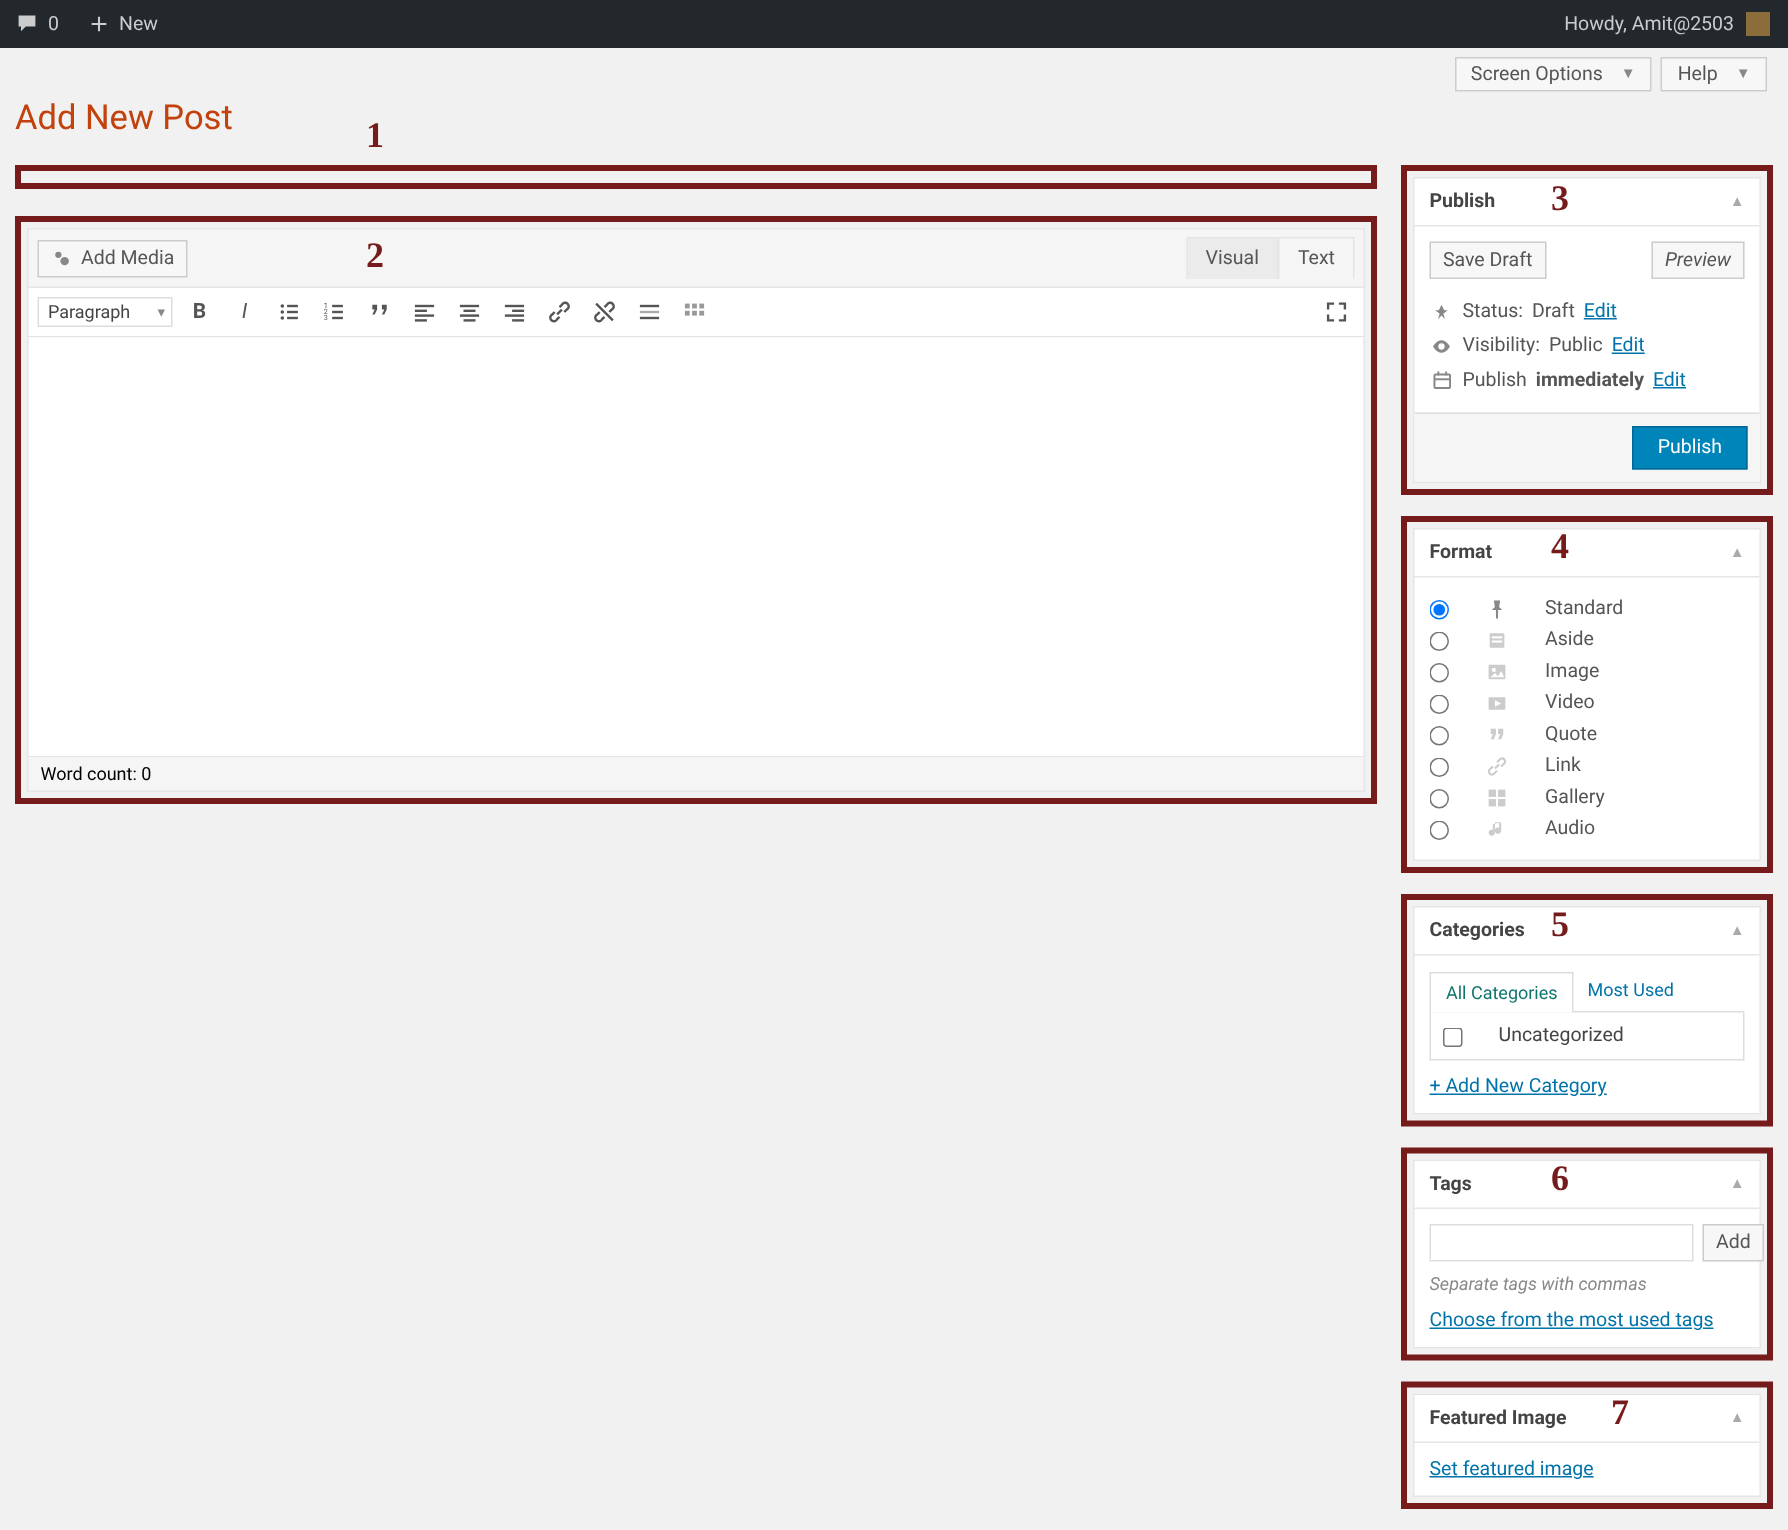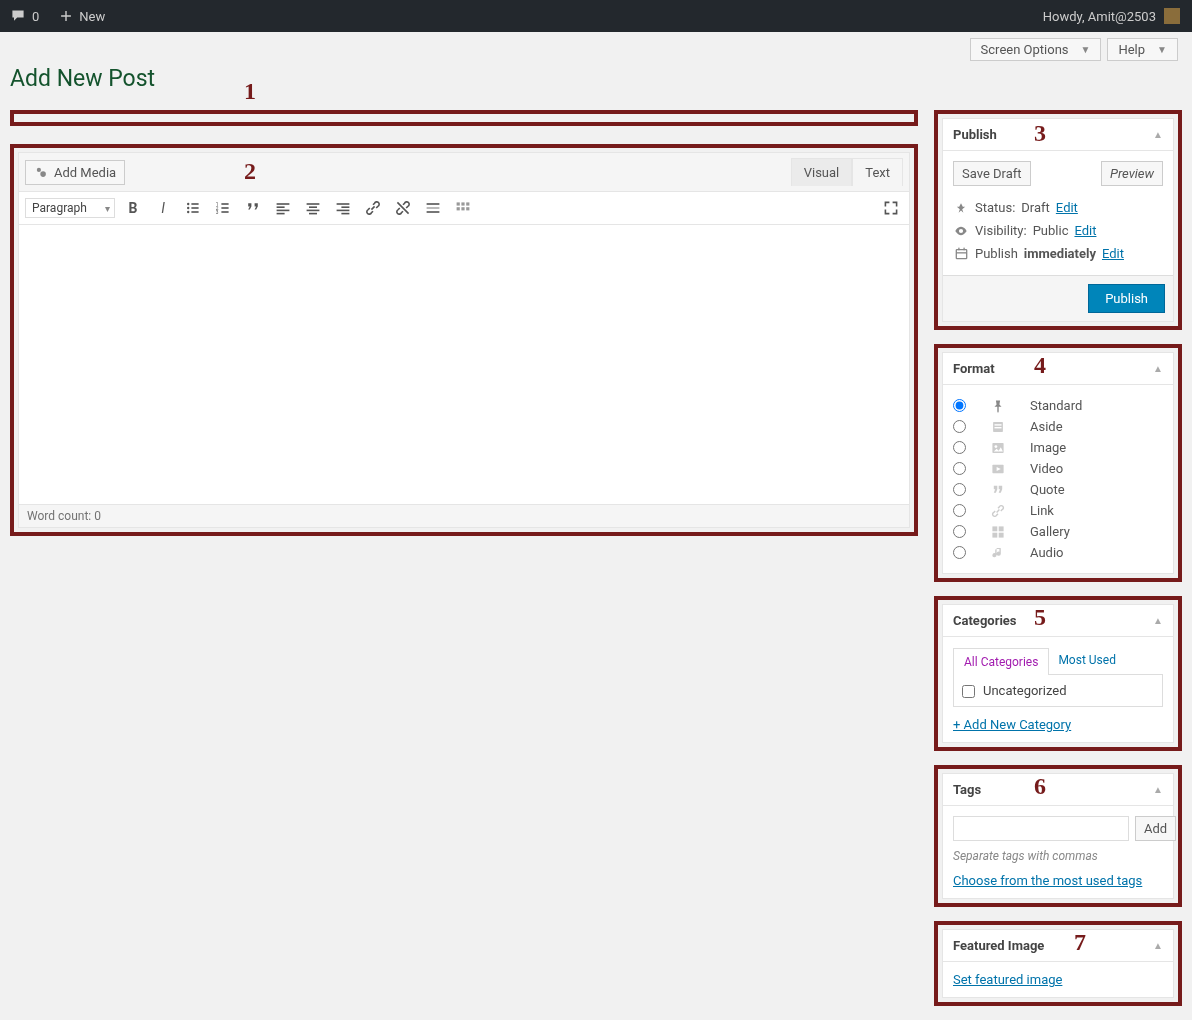--- a/index.html
+++ b/index.html
@@ -7,58 +7,58 @@
 a { color:#0073aa; text-decoration:underline; cursor:pointer; }
 .topbar { height:32px; background:#23282d; color:#ccc; display:flex; align-items:center; font-size:13px; }
 .topbar .tb-left { display:flex; align-items:center; gap:6px; padding-left:10px; }
 .topbar .tb-right { margin-left:auto; padding-right:12px; display:flex; align-items:center; gap:8px; }
 .tb-icon { display:inline-flex; align-items:center; }
 .tb-avatar { width:16px; height:16px; background:#8a6d3b; display:inline-block; }
 .wrap { display:flex; padding:10px 10px 10px 10px; gap:16px; }
 .left-col { flex:1; min-width:0; }
 .right-col { width:248px; display:flex; flex-direction:column; gap:14px; }
 .page-head { display:flex; align-items:center; padding:4px 0 8px 10px; }
-.page-title { font-size:23px; font-weight:400; color:#14532d; }
+.page-title { font-size:23px; font-weight:400; color:#c2410c; }
 .head-btns { margin-left:auto; display:flex; gap:6px; }
 .head-btn { background:#f7f7f7; border:1px solid #ccc; color:#555; font-size:13px; padding:3px 10px; cursor:pointer; display:flex; align-items:center; gap:12px; }
 .caret { font-size:10px; color:#888; }
 .annot-box { border:4px solid #761b1b; padding:4px; position:relative; }
 .annot-num { position:absolute; font-family:"Times New Roman",serif; font-weight:bold; color:#761b1b; font-size:24px; }
 .title-input { width:100%; font-size:22px; padding:6px 12px; border:1px solid #ddd; background:#fff; color:#333; }
 .title-input::placeholder { color:#888; }
 .editor-card { background:#fff; }
 .editor-bar1 { background:#f5f5f5; border:1px solid #e5e5e5; padding:5px 6px; display:flex; align-items:center; }
 .btn { background:#f7f7f7; border:1px solid #ccc; color:#555; font-size:13px; padding:4px 8px; cursor:pointer; display:inline-flex; align-items:center; gap:6px; }
 .tabs { margin-left:auto; display:flex; }
 .etab { padding:6px 12px; font-size:13px; color:#555; cursor:pointer; background:#f5f5f5; border:1px solid #e5e5e5; border-bottom:none; }
 .etab.active { background:#ebebeb; }
 .editor-bar2 { background:#fff; border:1px solid #e5e5e5; border-top:none; padding:4px 6px; display:flex; align-items:center; gap:6px; }
 .fmt-select { border:1px solid #ddd; padding:2px 20px 2px 6px; font-size:12px; position:relative; cursor:pointer; display:inline-flex; align-items:center; min-width:90px; }
 .fmt-select::after { content:"▾"; position:absolute; right:4px; font-size:10px; color:#888; }
 .tbtn { width:24px; height:24px; display:inline-flex; align-items:center; justify-content:center; color:#555; cursor:pointer; font-size:14px; }
 .editor-body { background:#fff; border:1px solid #e5e5e5; border-top:none; height:280px; }
-.editor-foot { background:#f5f5f5; border:1px solid #e5e5e5; border-top:none; font-size:12px; padding:4px 8px; color:#737373; }
+.editor-foot { background:#f5f5f5; border:1px solid #e5e5e5; border-top:none; font-size:12px; padding:4px 8px; color:#000000; }
 .expand { margin-left:auto; }
 .panel { background:#fff; border:1px solid #e5e5e5; }
 .panel-head { padding:8px 10px; font-size:13px; font-weight:bold; border-bottom:1px solid #e5e5e5; display:flex; align-items:center; }
 .panel-toggle { margin-left:auto; color:#aaa; font-size:10px; cursor:pointer; }
 .panel-body { padding:10px; font-size:13px; }
 .pub-row { padding:4px 0; display:flex; align-items:center; gap:6px; color:#555; }
 .pub-row .ico { width:16px; display:inline-flex; justify-content:center; color:#888; }
 .pub-btns { display:flex; }
 .primary { background:#0085ba; color:#fff; border:1px solid #006799; padding:6px 16px; font-size:13px; cursor:pointer; }
 .panel-foot { background:#f5f5f5; border-top:1px solid #ddd; padding:8px; display:flex; justify-content:flex-end; }
-.fmt-item { display:flex; align-items:center; gap:24px; padding:3px 0; font-size:13px; color:#555; }
+.fmt-item { display:flex; align-items:flex-end; gap:24px; padding:3px 0; font-size:13px; color:#555; }
 .fmt-item input { margin:0; }
 .fmt-ico { width:16px; color:#bbb; display:inline-flex; justify-content:center; }
 .cat-tabs { display:flex; border-bottom:1px solid #ddd; font-size:12px; }
 .cat-tab { padding:6px 10px; border:1px solid #ddd; border-bottom:none; background:#fff; margin-right:-1px; color:#0073aa; cursor:pointer; }
-.cat-tab.active { color:#a21caf; position:relative; top:1px; background:#fff; }
+.cat-tab.active { color:#0f766e; position:relative; top:1px; background:#fff; }
 .cat-list { border:1px solid #ddd; border-top:none; padding:8px; }
-.cat-item { display:flex; align-items:flex-end; gap:8px; font-size:13px; }
+.cat-item { display:flex; align-items:flex-end; gap:24px; font-size:13px; }
 .tag-row { display:flex; gap:6px; }
 .tag-input { flex:1; border:1px solid #ddd; padding:4px; font-size:13px; }
 .hint { font-style:italic; color:#888; font-size:12px; margin-top:8px; }
 .link-row { margin-top:10px; font-size:13px; }
 svg { display:block; }
 </style>
 </head>
 <body>
 
 <div class="topbar">

